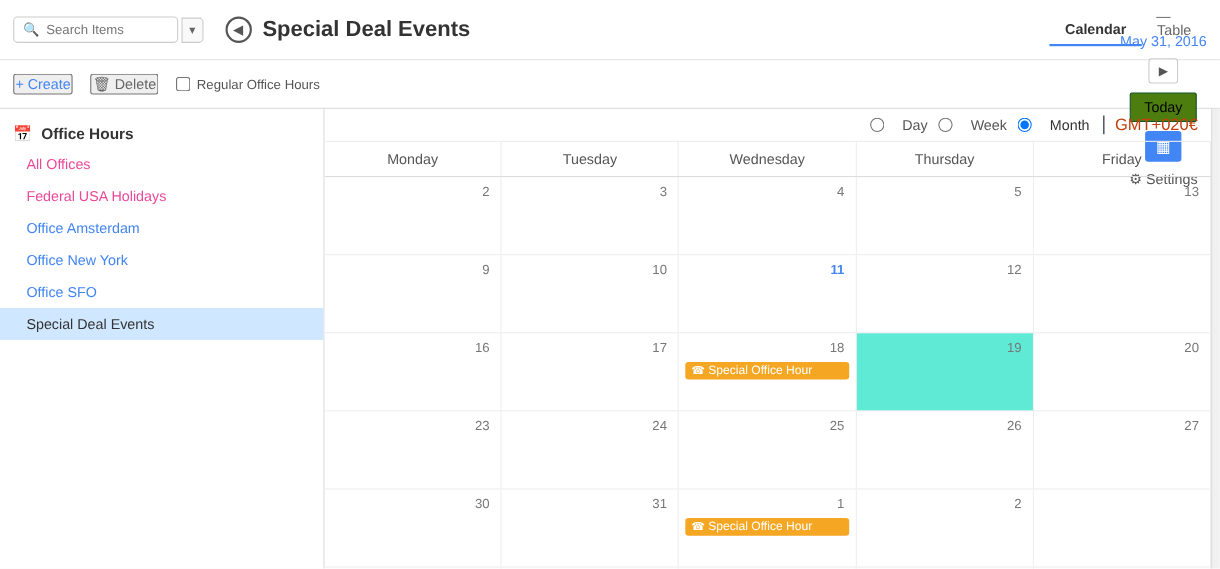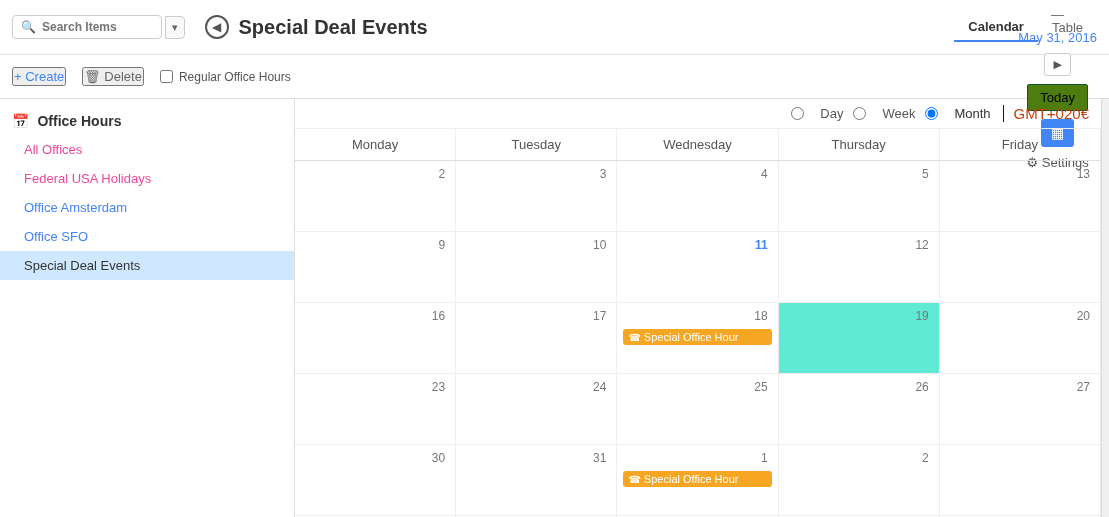--- a/index.html
+++ b/index.html
@@ -4,21 +4,21 @@
   <style>
     * { box-sizing: border-box; margin: 0; padding: 0; }
     body { font-family: Arial, sans-serif; font-size: 13px; background: #f5f5f5; color: #333; overflow: hidden; }
 
     .app-container { display: flex; flex-direction: column; height: 517px; width: 1109px; background: #fff; }
 
     
     .top-bar { display: flex; align-items: center; padding: 8px 12px; border-bottom: 1px solid #ddd; background: #fff; height: 55px; }
     .search-box { display: flex; align-items: center; border: 1px solid #ccc; border-radius: 4px; padding: 4px 8px; width: 150px; background: #fff; }
     .search-icon { color: #999; margin-right: 6px; font-size: 12px; }
-    .search-input { border: none; outline: none; font-size: 12px; width: 100px; color: #999; font-weight: bold; }
+    .search-input { border: none; outline: none; font-size: 12px; width: 100px; color: #999; }
     .dropdown-btn { border: 1px solid #ccc; border-radius: 0 4px 4px 0; background: #f9f9f9; padding: 4px 6px; cursor: pointer; margin-left: -1px; font-size: 11px; color: #666; }
     .page-title-area { display: flex; align-items: center; margin-left: 20px; position: relative; }
     .back-btn { width: 24px; height: 24px; border: 2px solid #555; border-radius: 50%; display: flex; align-items: center; justify-content: center; cursor: pointer; margin-right: 10px; font-size: 12px; color: #555; }
     .page-title { font-size: 20px; font-weight: bold; color: #333; }
     .top-right { display: flex; align-items: center; margin-left: auto; gap: 0; }
     .tab-btn { padding: 6px 14px; font-size: 13px; cursor: pointer; border: none; background: none; color: #666; }
     .tab-btn.active { color: #333; border-bottom: 2px solid #4285f4; font-weight: 600; }
 
     
     .action-bar { display: flex; align-items: center; padding: 6px 12px; border-bottom: 1px solid #ddd; background: #fff; height: 44px; gap: 16px; }
@@ -130,20 +130,23 @@
       </div>
       <ul class="sidebar-items">
         <li class="sidebar-item orange">
           <a href="#">All Offices</a>
         </li>
         <li class="sidebar-item orange">
           <a href="#">Federal USA Holidays</a>
         </li>
         <li class="sidebar-item blue">
           <a href="#">Office Amsterdam</a>
+        </li>
+        <li class="sidebar-item blue">
+          <a href="#">Office New York</a>
         </li>
         <li class="sidebar-item blue">
           <a href="#">Office SFO</a>
         </li>
         <li class="sidebar-item active">
           <a href="#">Special Deal Events</a>
         </li>
       </ul>
     </div>
 

